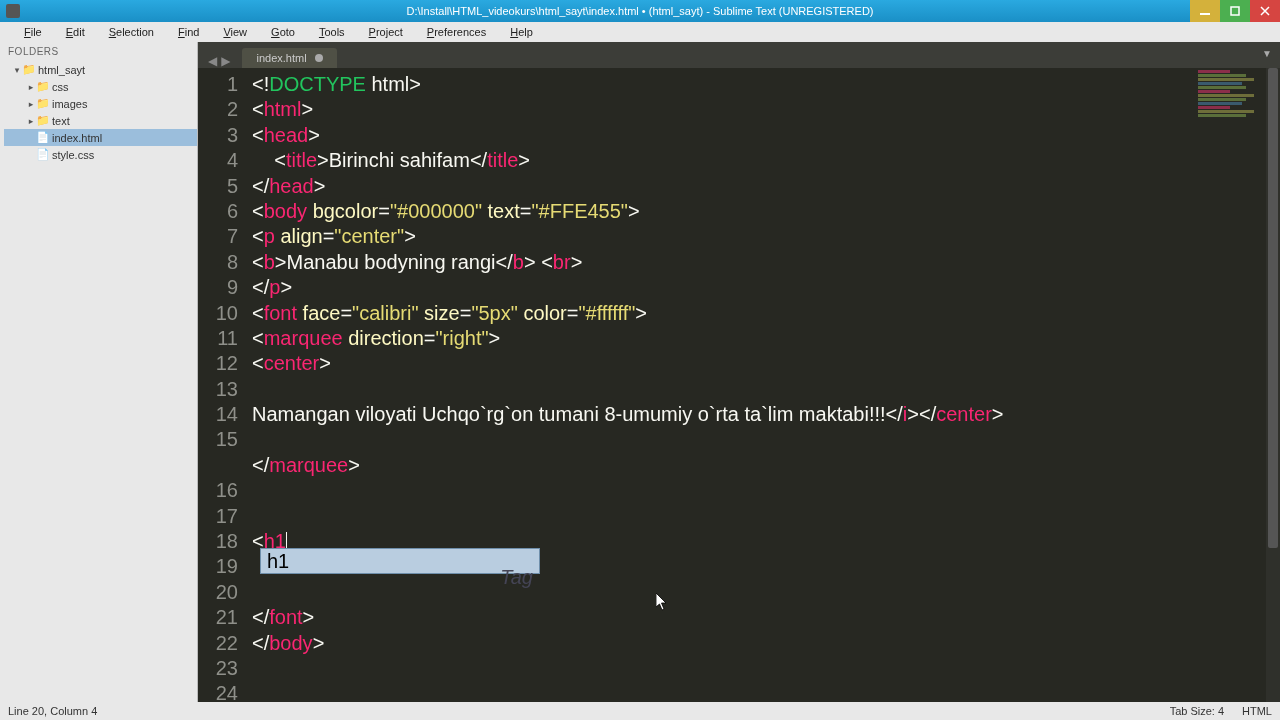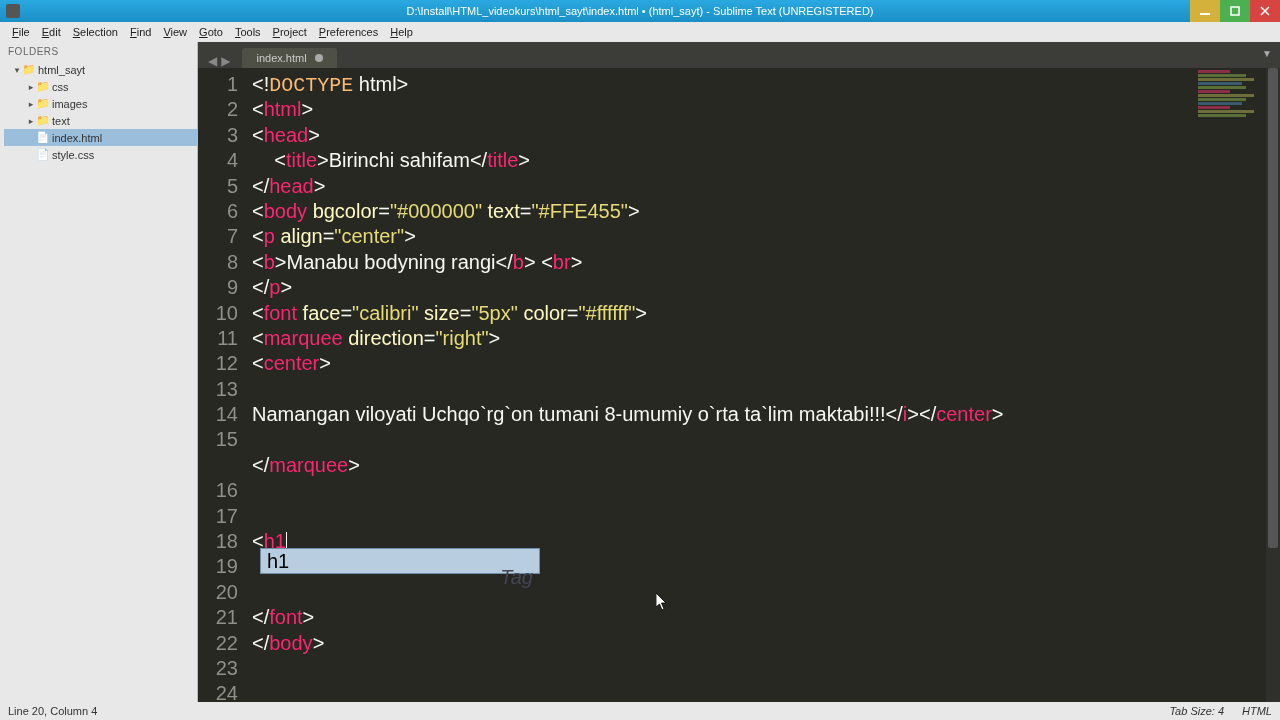--- a/index.html
+++ b/index.html
@@ -8,21 +8,21 @@
 
 .titlebar { height:22px; background:linear-gradient(#2aa9e0,#1a8fc6); display:flex; align-items:center; color:#fff; font-size:11px; position:relative; }
 .appicon { width:14px; height:14px; background:#555; border-radius:2px; margin:0 6px; display:inline-block; }
 .titletext { position:absolute; left:50%; transform:translateX(-50%); white-space:nowrap;text-align:right; }
 .winbtns { margin-left:auto; display:flex; height:100%; }
 .winbtn { width:30px; display:flex; align-items:center; justify-content:center; }
 .winmin{background:#d4b13b;} .winmax{background:#4caf50;} .winclose{background:#d64541;}
 
 
 .menubar { height:20px; background:#e8e8e8; display:flex; align-items:center; padding:0 6px; font-size:11px; color:#222; }
-.menuitem { padding:0 6px; cursor:default; }
+.menuitem { padding:0 6px; cursor:default;margin-left:12px; }
 .menuitem .ul { text-decoration:underline; }
 
 
 .main { display:flex; height:calc(100% - 22px - 20px - 18px); }
 
 
 .sidebar { width:198px; background:#e8e8e8; border-right:1px solid #bbb; font-size:11px; color:#333; }
 .sbhdr { padding:4px 8px; color:#666; font-size:10px; letter-spacing:0.5px; }
 .tree { padding:0 0 0 4px; }
 .tree-row { display:flex; align-items:center; height:17px; padding-left:4px; }
@@ -38,21 +38,21 @@
 .tab { background:#4f5045; color:#ccc; font-size:11px; padding:4px 14px; border-top-left-radius:3px; border-top-right-radius:3px; display:flex; align-items:center; gap:8px; margin-left:6px;}
 .tab .dirty{width:8px;height:8px;border-radius:50%;background:#aaa;}
 .dropdown-caret{position:absolute; right:8px; top:6px; color:#aaa; font-size:10px;}
 .code { flex:1; display:flex; font-family:Consolas,monospace; font-size:20px; line-height:25.4px; position:relative; overflow:hidden;}
 .gutter { width:52px; text-align:right; color:#8f908a; padding:4px 12px 0 0; background:#272822; user-select:none;}
 .gutter div{height:25.4px;}
 .src { flex:1; padding:4px 0 0 2px; color:#f8f8f2; position:relative;}
 .src .line{height:25.4px; white-space:pre;}
 .p-ang{color:#f8f8f2;} 
 .p-tag{color:#f92672;} .p-str{color:#e6db74;} .p-attr{color:#fef9c3;}
-.p-doc{color:#fdba74;font-family:Liberation Mono, monospace;} .p-txt{color:#f8f8f2;}
+.p-doc{color:#22c55e;} .p-txt{color:#f8f8f2;}
 
 
 .ac { position:absolute; background:#b9cde0; border:1px solid #6f8fab; color:#000; font-family:Consolas,monospace; font-size:20px; display:flex; width:280px; height:26px;}
 .ac .l{padding:0 6px;flex:1;} .ac .r{padding:16px 6px;font-style:italic;color:#445;}
 
 
 .caret{display:inline-block;width:1px;height:22px;background:#f8f8f2;vertical-align:middle;}
 .mouse{position:absolute; width:12px;height:18px; pointer-events:none;}
 .mouse svg{width:100%;height:100%;}
 
@@ -61,21 +61,21 @@
 .minimap .ml{height:3px; margin-bottom:1px;}
 .mm1{background:#5a6e3a;width:60%;} .mm2{background:#8b2e4a;width:40%;}
 .mm3{background:#6e6e3a;width:70%;} .mm4{background:#3a5a6e;width:55%;}
 
 
 .vscroll{position:absolute;right:0;top:26px;bottom:0;width:14px;background:#2f302b;}
 .vthumb{position:absolute;left:2px;right:2px;top:0;height:480px;background:#555;border-radius:2px;}
 
 
 .status { height:18px; background:#e8e8e8; display:flex; align-items:center; font-size:11px; color:#333; padding:0 8px;}
-.status .r{margin-left:auto; display:flex; gap:18px;font-style:italic;}
+.status .r{margin-left:auto; display:flex; gap:18px;}
 </style>
 </head>
 <body>
 
 <div class="titlebar">
   <span class="appicon"></span>
   <span class="titletext">D:\Install\HTML_videokurs\html_sayt\index.html • (html_sayt) - Sublime Text (UNREGISTERED)</span>
   <div class="winbtns">
     <div class="winbtn winmin">
         <svg width="10" height="10">

